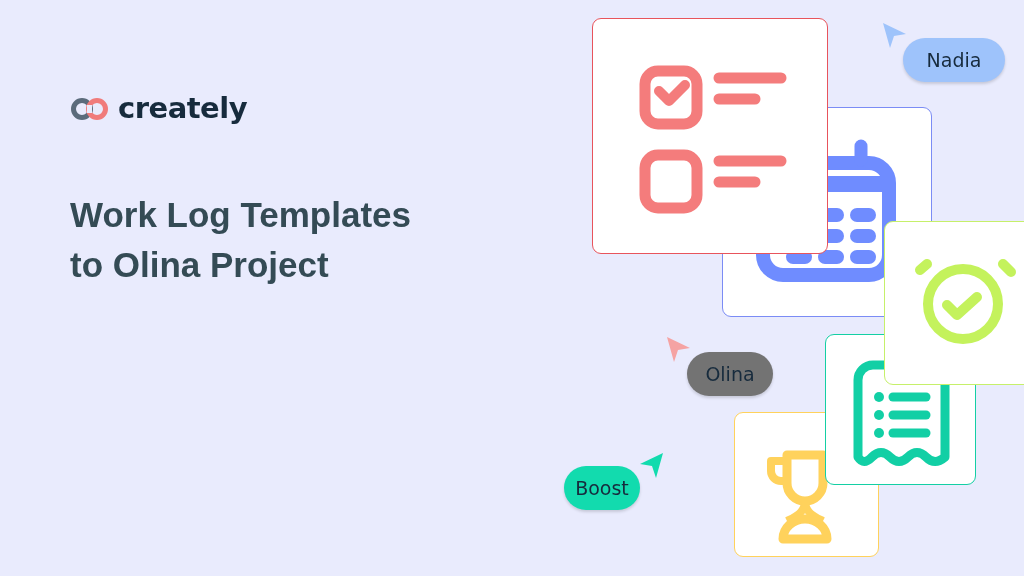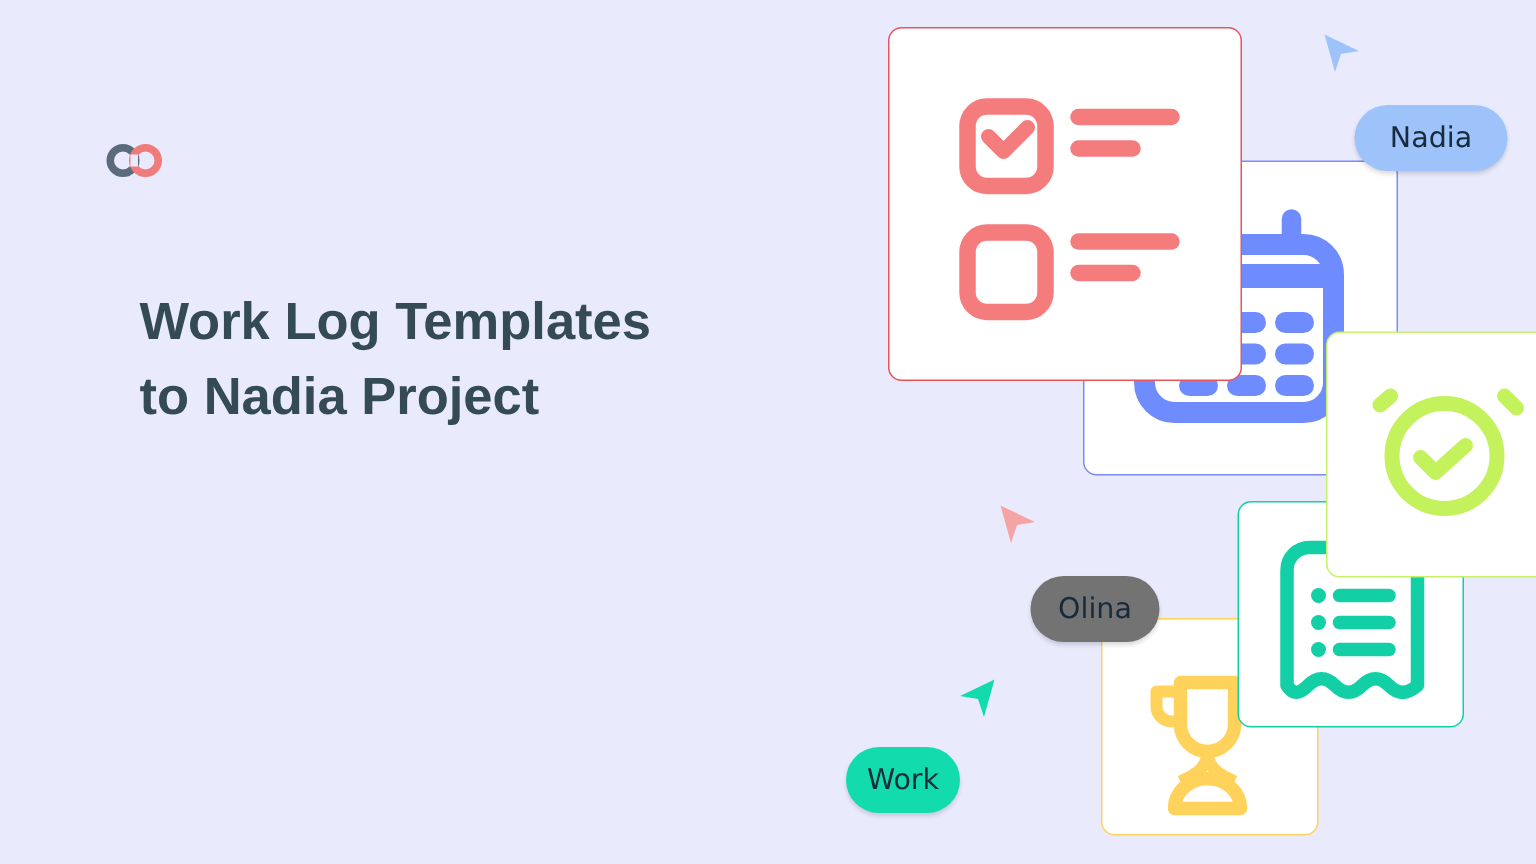--- a/index.html
+++ b/index.html
@@ -1,41 +1,42 @@
 <!DOCTYPE html>
 <html><head>
 <meta charset="utf-8">
 <style>
   html, body { margin:0; padding:0; }
   body { width:1024px; height:576px; background:#e9ebfd; position:relative; overflow:hidden; font-family:"Liberation Sans", sans-serif; }
   .logo { position:absolute; left:70px; top:94px; display:flex; align-items:center; gap:8px; }
   .logo-mark { width:40px; height:26px; position:relative; }
   .logo-text { font-family:"DejaVu Sans", sans-serif; font-weight:bold; font-size:29px; color:#172b3d; letter-spacing:-0.5px; line-height:1; }
-  .headline { position:absolute; left:70px; top:190px; width:420px; font-family:"Liberation Sans", sans-serif; font-weight:bold; font-size:35px; line-height:50px; color:#344b55;margin-left:23px; }
+  .headline { position:absolute; left:70px; top:190px; width:420px; font-family:"Liberation Sans", sans-serif; font-weight:bold; font-size:35px; line-height:50px; color:#344b55; }
   .card { position:absolute; background:#fff; border-radius:9px; border:1px solid; box-sizing:border-box; }
   .card svg { position:absolute; left:0; top:0; }
-  .pill { position:absolute; border-radius:22px; height:44px; display:flex; align-items:center; justify-content:center; font-family:"DejaVu Sans", sans-serif; font-size:19px; color:#172b3d; box-shadow:0 2px 3px rgba(0,0,0,0.15);margin-top:32px; }
+  .pill { position:absolute; border-radius:22px; height:44px; display:flex; align-items:center; justify-content:center; font-family:"DejaVu Sans", sans-serif; font-size:19px; color:#172b3d; box-shadow:0 2px 3px rgba(0,0,0,0.15); }
   .cursor { position:absolute; }
 </style>
 </head>
 <body>
 
 <div class="logo">
   <div class="logo-mark">
     <svg width="40" height="26" viewBox="0 0 40 26">
       <circle cx="12" cy="13" r="8.5" fill="none" stroke="#5b6b7b" stroke-width="5"></circle>
       <circle cx="27" cy="13" r="8.5" fill="none" stroke="#f07b7b" stroke-width="5"></circle>
       <rect x="17" y="9" width="5" height="8" fill="#e9ebfd"></rect>
     </svg>
   </div>
+  <span class="logo-text">creately</span>
 </div>
 
 <div class="headline">
   <div>Work Log Templates</div>
-  <div>to Nadia Project</div>
+  <div>to Olina Project</div>
 </div>
 
 <div class="card" style="left:722px; top:107px; width:210px; height:210px; border-color:#7b8cf5;">
   <svg width="210" height="210" viewBox="0 0 210 210">
     <rect x="40" y="55" width="126" height="112" rx="20" fill="none" stroke="#6f8cff" stroke-width="14"></rect>
     <rect x="40" y="68" width="126" height="16" fill="#6f8cff"></rect>
     <line x1="138" y1="38" x2="138" y2="52" stroke="#6f8cff" stroke-width="13" stroke-linecap="round"></line>
     <rect x="63" y="100" width="26" height="14" rx="7" fill="#6f8cff"></rect>
     <rect x="95" y="100" width="26" height="14" rx="7" fill="#6f8cff"></rect>
     <rect x="127" y="100" width="26" height="14" rx="7" fill="#6f8cff"></rect>
@@ -102,14 +103,14 @@
   <polygon points="3,3 26,14 14,16 10,28" fill="#f5a3a3"></polygon>
 </svg>
 <div class="pill" style="left:687px; top:352px; width:86px; background:#737373;">
   <span>Olina</span>
 </div>
 
 <svg class="cursor" style="left:636px; top:450px;" width="30" height="30" viewBox="0 0 30 30">
   <polygon points="27,3 4,14 16,16 20,28" fill="#12dbae"></polygon>
 </svg>
 <div class="pill" style="left:564px; top:466px; width:76px; background:#12dbae;">
-  <span>Work</span>
+  <span>Boost</span>
 </div>
 
 </body></html>

